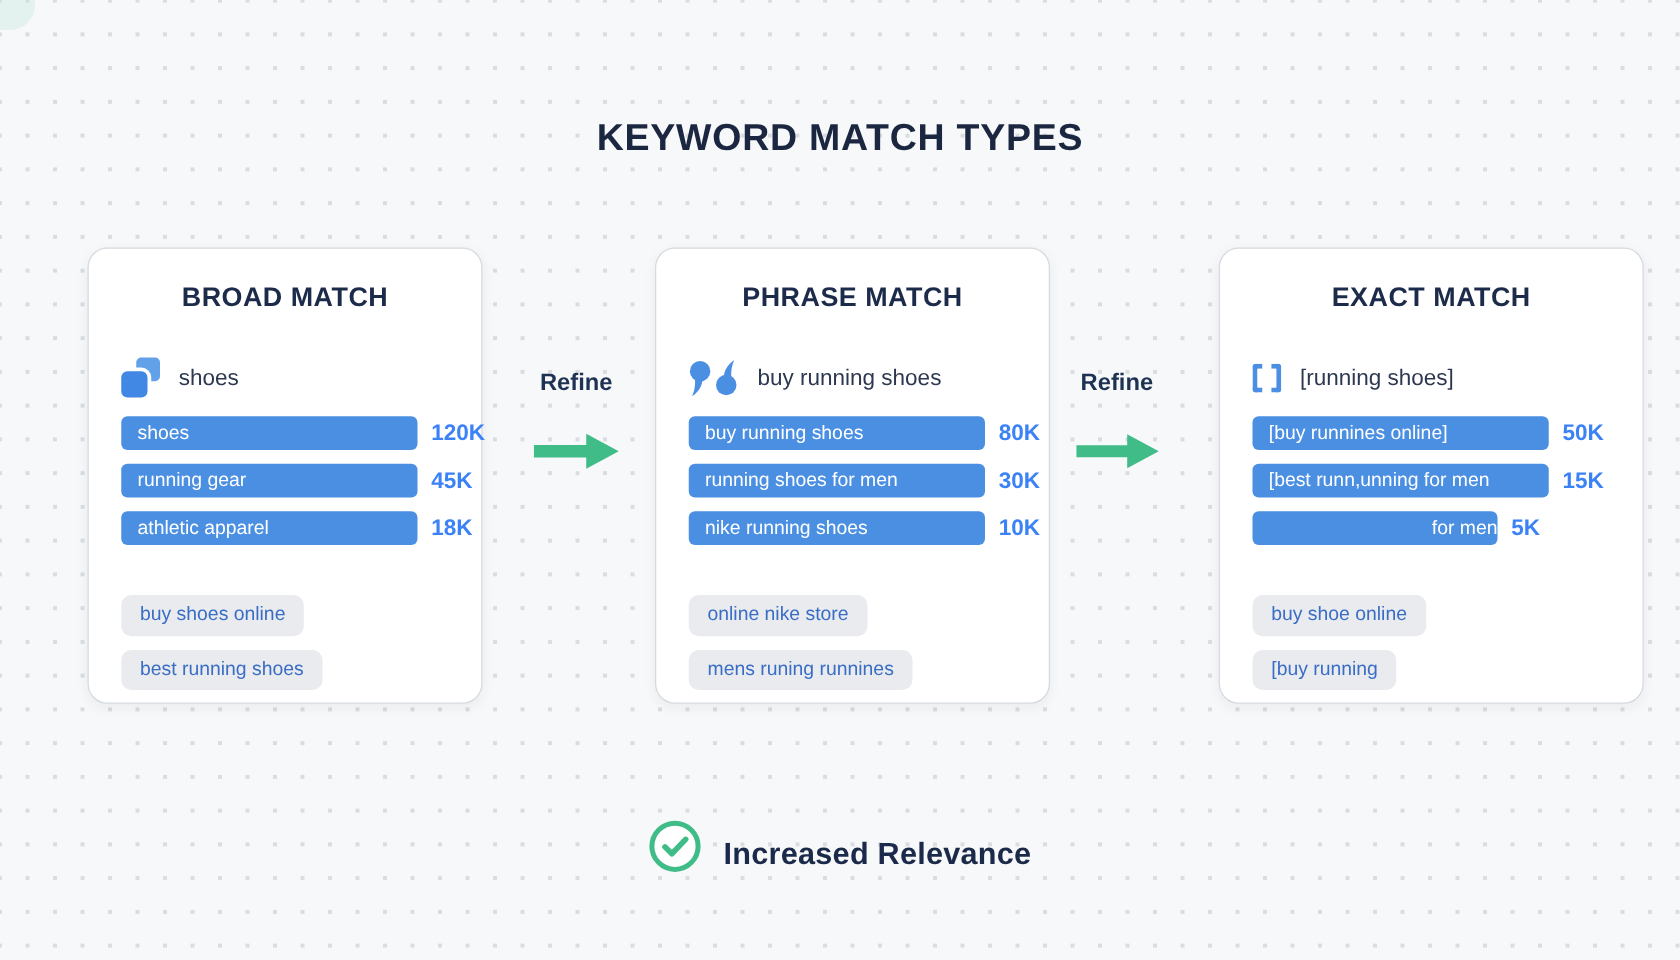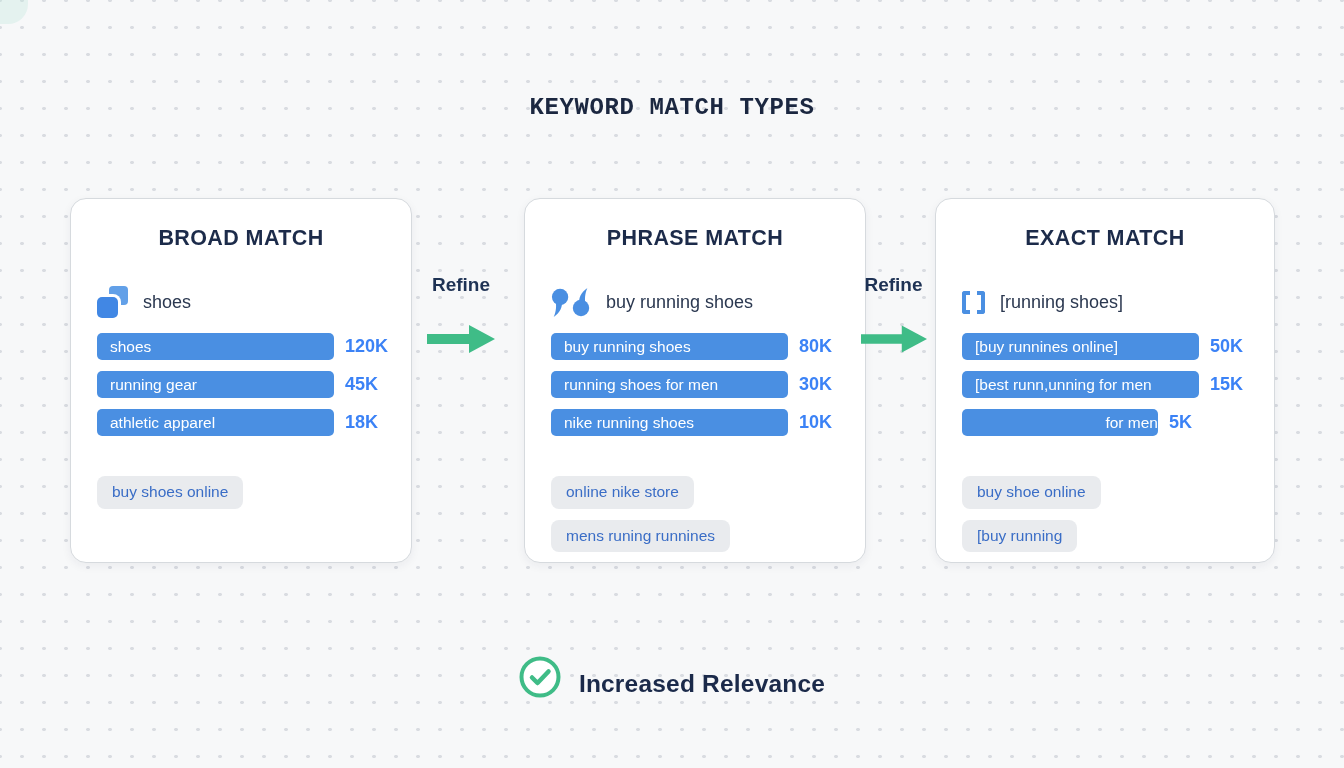--- a/index.html
+++ b/index.html
@@ -5,26 +5,26 @@
   html,body{margin:0;padding:0;}
   body{font-family:"Liberation Sans", sans-serif;}
   .canvas{
     position:relative;width:1344px;height:768px;overflow:hidden;
     background-color:#f7f8f9;
     background-image:radial-gradient(circle,#d9dce1 1.7px,transparent 1.9px);
     background-size:22px 27px;background-position:11px 14px;
   }
   .corner-blob{position:absolute;left:0;top:0;width:28px;height:24px;background:#bfe8dd;opacity:.35;border-radius:0 0 20px 0;}
   .page-title{position:absolute;top:94px;left:0;width:100%;margin:0;text-align:center;
-    font-size:24px;font-weight:700;color:#1b2740;letter-spacing:.6px;font-family:Liberation Mono, monospace;}
+    font-size:30px;font-weight:700;color:#1b2740;letter-spacing:.6px;}
   
-  .card{position:absolute;top:198px;width:342px;height:365px;box-sizing:border-box;
+  .card{position:absolute;top:198px;width:316px;height:365px;box-sizing:border-box;
     background:#fff;border:1.5px solid #d6dade;border-radius:16px;
     box-shadow:0 3px 10px rgba(30,40,60,.06);padding:0 26px;}
-  #card-2{width:340px;}
+  #card-2{width:340px;margin-left:40px;}
   .card-title{margin:27px 0 0;text-align:center;font-size:21.5px;font-weight:700;color:#1c2b4a;letter-spacing:.4px;}
   .keyword-row{margin-top:34px;display:flex;align-items:center;gap:15px;height:34px;}
   .keyword-text{font-size:18px;color:#2b3850;font-weight:500;}
   .bars{margin-top:14px;}
   .bar-row{display:flex;align-items:center;height:27px;margin-top:11px;}
   .bar{width:237px;height:27px;box-sizing:border-box;background:#4a8fe2;border-radius:5px;
     color:#fff;font-size:15.5px;display:flex;align-items:center;padding-left:13px;flex:none;
     white-space:nowrap;overflow:hidden;}
   .bar.short{width:196px;justify-content:flex-end;}
   .bar-value{margin-left:11px;font-size:18px;font-weight:700;color:#3b82f6;}
@@ -37,21 +37,21 @@
   .sq-front{position:absolute;left:0;bottom:0;width:21px;height:21px;background:#4187e4;border-radius:5px;box-shadow:0 0 0 3px #fff;}
   .icon-quote{flex:none;display:block;}
   .icon-brackets{display:flex;gap:7px;flex:none;align-items:center;}
   .bracket{width:8px;height:23px;box-sizing:border-box;border:4px solid #4a8fe2;}
   .bracket.left{border-right:none;border-radius:3px 0 0 3px;}
   .bracket.right{border-left:none;border-radius:0 3px 3px 0;}
   
   .connector{position:absolute;top:198px;display:flex;flex-direction:column;align-items:center;}
   #conn-1{left:414px;width:94px;}
   #conn-2{left:852px;width:83px;}
-  .refine-label{margin-top:76px;font-size:19px;font-weight:700;color:#1e3254;}
+  .refine-label{margin-top:98px;font-size:19px;font-weight:700;color:#1e3254;}
   .arrow-icon{margin-top:26px;display:block;}
   
   .footer{position:absolute;top:656px;left:0;width:100%;display:flex;justify-content:center;align-items:flex-end;gap:18px;}
   .check-icon{display:block;}
   .footer-label{font-size:24.5px;font-weight:700;color:#1b2a4a;letter-spacing:.2px;}
 </style>
 </head>
 <body>
 
 <div class="canvas">
@@ -83,20 +83,21 @@
       </div>
       <div class="bar-row">
         <div class="bar">
             <span>athletic apparel</span>
           </div>
         <span class="bar-value">18K</span>
       </div>
     </div>
     <div class="pills">
       <div class="pill">buy shoes online</div>
+      <div class="pill">best running shoes</div>
     </div>
   </section>
 
   <div class="connector" id="conn-1">
     <div class="refine-label">Refine</div>
     <svg class="arrow-icon" width="68" height="34" viewBox="0 0 68 34">
       <path d="M0 12 H42 V3 L68 17 L42 31 V22 H0 Z" fill="#3fbc87"></path>
     </svg>
   </div>
 

